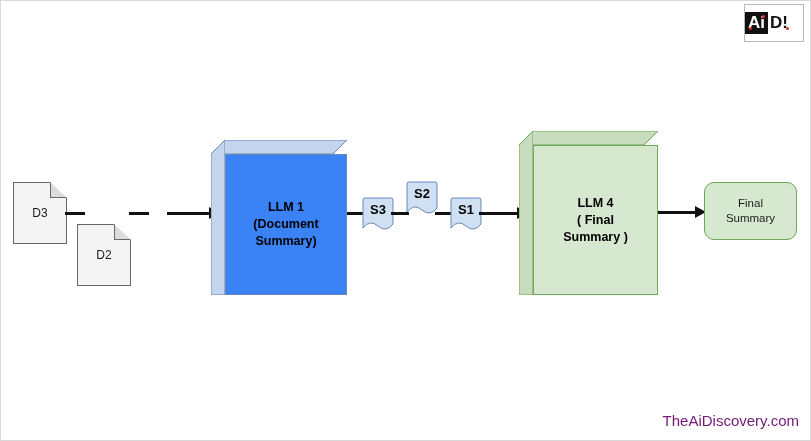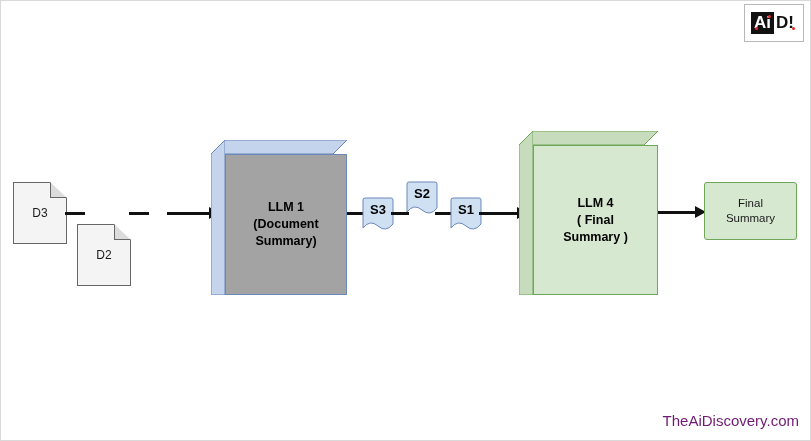--- a/index.html
+++ b/index.html
@@ -25,21 +25,21 @@
     position: absolute;
     right: 6px;
     top: 3px;
     width: 60px;
     height: 38px;
     background: #ffffff;
     border: 1px solid #b8b8b8;
     box-sizing: border-box;
     display: flex;
     align-items: center;
-    justify-content: center;
+    justify-content: flex-start;
   }
   .logo-inner {
     position: relative;
     display: flex;
     align-items: stretch;
     height: 22px;
   }
   .logo-ai {
     background: #111111;
     color: #ffffff;
@@ -152,21 +152,21 @@
   }
   .cube .cube-label {
     text-align: center;
     font-size: 12.5px;
     font-weight: bold;
     color: #000000;
     line-height: 17px;
     font-family: "Liberation Sans", sans-serif;
     white-space: pre-line;
   }
-  .cube-blue .cube-face { background: #a3a3a3; border-color: #6a88b8; }
+  .cube-blue .cube-face { background: #3b82f6; border-color: #6a88b8; }
   .cube-green .cube-face { background: #d7e8d0; border-color: #6ea757; }
 
   
   .spage {
     position: absolute;
     width: 34px;
     height: 36px;
   }
   .spage .spage-shape {
     position: absolute;
@@ -182,21 +182,21 @@
     font-weight: bold;
     color: #000000;
     font-family: "Liberation Sans", sans-serif;
   }
 
   
   .rbox {
     position: absolute;
     background: #d7e8d0;
     border: 1px solid #6ea757;
-    border-radius: 3px;
+    border-radius: 10px;
     box-sizing: border-box;
     display: flex;
     align-items: center;
     justify-content: center;
   }
   .rbox .rbox-label {
     text-align: center;
     font-size: 11.5px;
     color: #1a1a1a;
     line-height: 15px;

